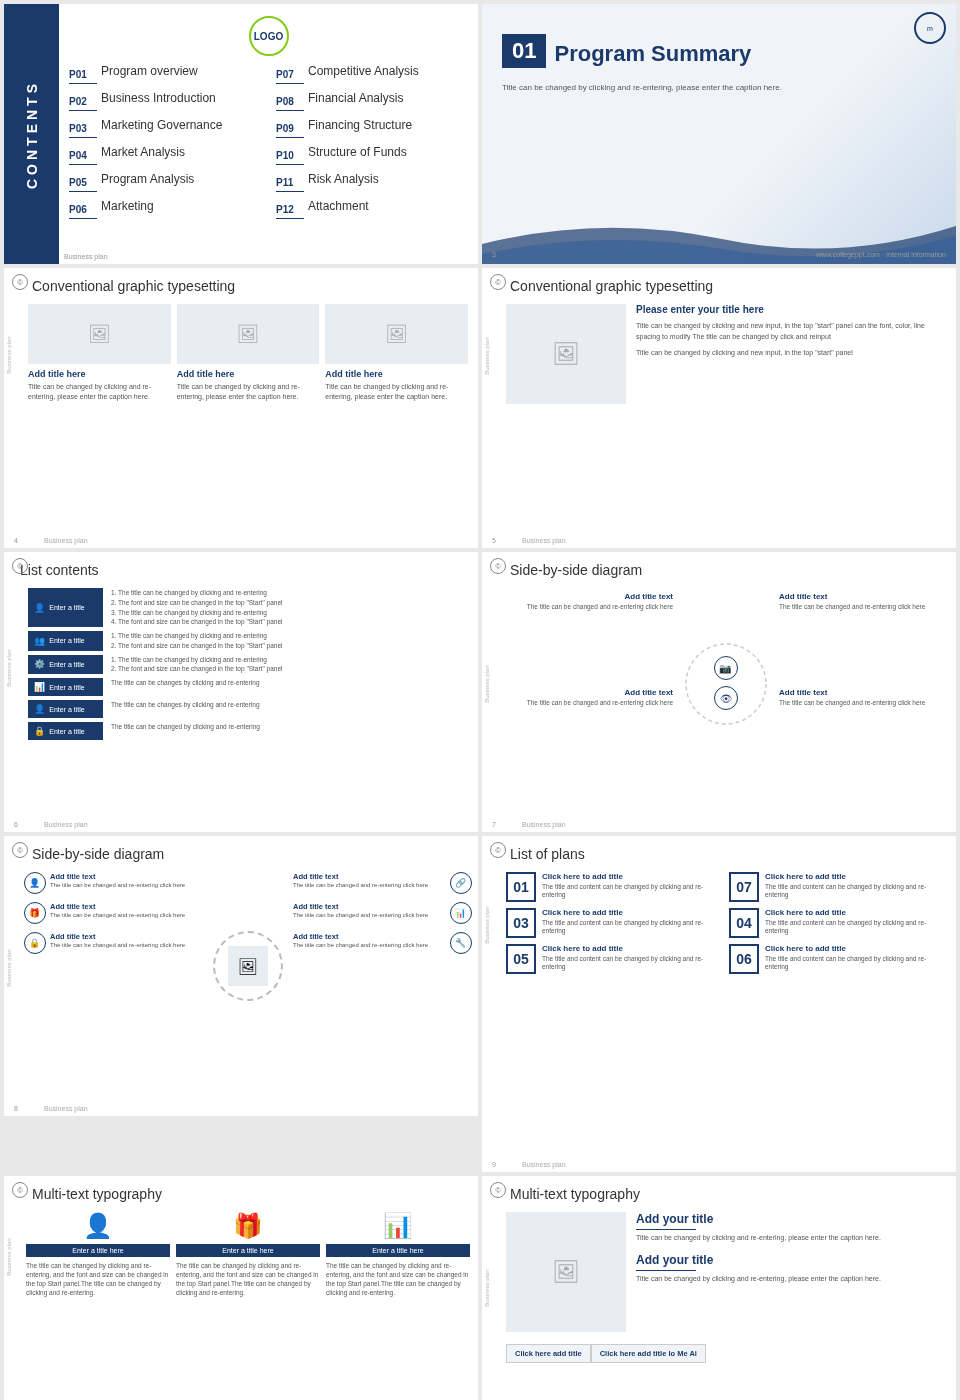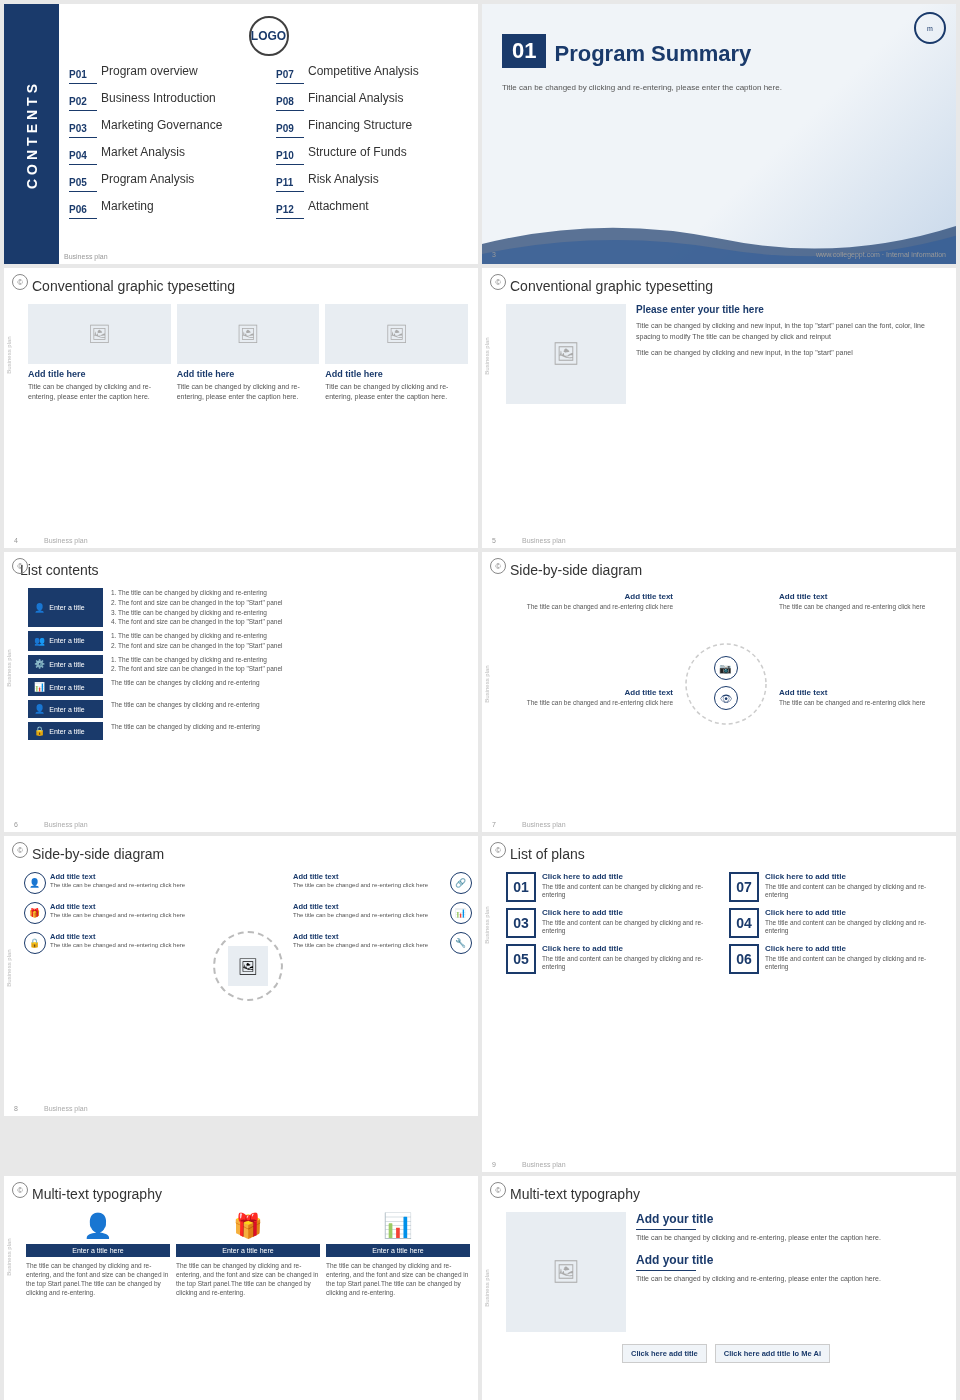--- a/index.html
+++ b/index.html
@@ -49,26 +49,26 @@
       padding: 12px 10px;
     }
     .contents-logo {
       display: flex;
       justify-content: center;
       margin-bottom: 6px;
     }
     .logo-circle {
       width: 40px;
       height: 40px;
-      border: 2px solid #404040;
+      border: 2px solid #84cc16;
       border-radius: 50%;
       display: flex;
       align-items: center;
       justify-content: center;
-      font-size: 12px;
+      font-size: 10px;
       color: #1a3a6b;
       font-weight: bold;
     }
     .contents-grid {
       display: grid;
       grid-template-columns: 1fr 1fr;
       gap: 3px 15px;
     }
     .contents-item {
       display: flex;
@@ -952,21 +952,21 @@
             <div class="slide-11-desc">Title can be changed by clicking and re-entering, please enter the caption here.</div>
           </div>
           <div class="slide-11-section">
             <div class="slide-11-title">Add your title</div>
             <div class="slide-11-title-line"></div>
             <div class="slide-11-desc">Title can be changed by clicking and re-entering, please enter the caption here.</div>
           </div>
         </div>
       </div>
 
-      <div style="padding: 4px 10px; display:flex; gap:8px; flex-wrap:wrap;justify-content:center;">
+      <div style="padding: 4px 10px; display:flex; flex-wrap:wrap;">
         <div style="background:#f0f4f8; border:1px solid #ccc; padding:4px 8px; font-size:7.5px; color:#1a3a6b; font-weight:bold;">Click here add title</div>
         <div style="background:#f0f4f8; border:1px solid #ccc; padding:4px 8px; font-size:7.5px; color:#1a3a6b; font-weight:bold;">Click here add title Io Me Ai</div>
       </div>
     </div>
 
   </div>
 
 </div>
 
 </body></html>

